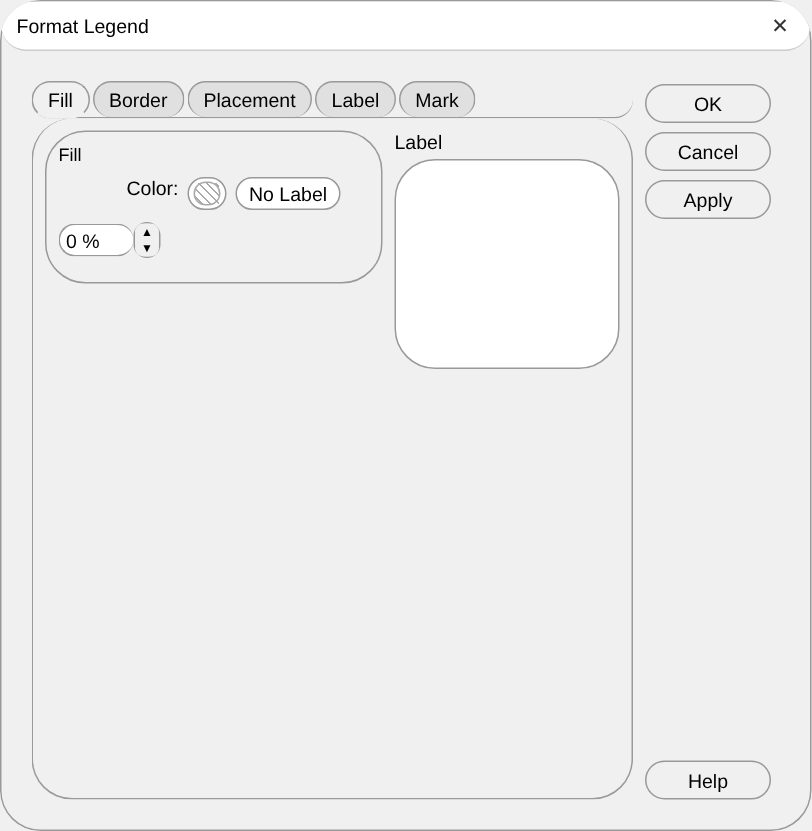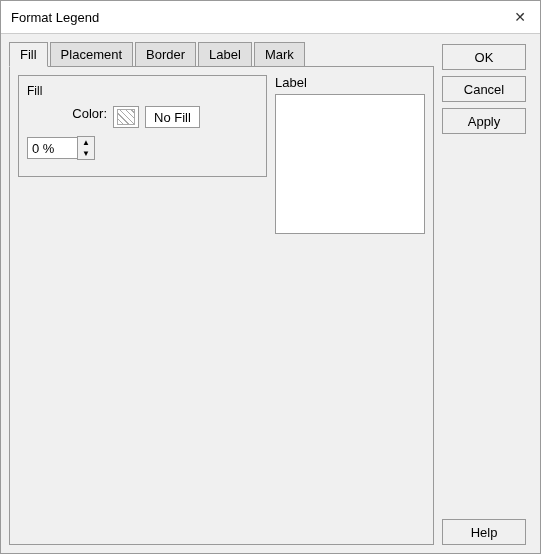--- a/index.html
+++ b/index.html
@@ -1,20 +1,21 @@
 <!DOCTYPE html>
 <html><head>
   <meta charset="utf-8">
   <style>
     * {
       box-sizing: border-box;
       margin: 0;
       padding: 0;
       font-family: 'Segoe UI', Tahoma, Geneva, Verdana, sans-serif;
       font-size: 13px;
+      border-radius: 27px;
     }
 
     body {
       background: #f0f0f0;
       display: flex;
       justify-content: center;
       align-items: center;
       width: 541px;
       height: 554px;
     }
@@ -53,21 +54,21 @@
       color: #333;
       display: flex;
       align-items: center;
       justify-content: center;
       padding: 0;
     }
 
     .content {
       display: flex;
       flex: 1;
-      padding: 8px;
+      padding: 20px;
       gap: 8px;
     }
 
     .left-panel {
       flex: 1;
       display: flex;
       flex-direction: column;
     }
 
     .tabs {
@@ -265,39 +266,39 @@
   <div class="title-bar">
     <span class="title-bar-text">Format Legend</span>
     <button class="close-btn">✕</button>
   </div>
 
   <div class="content">
     <div class="left-panel">
 
       <div class="tabs">
         <div class="tab active">Fill</div>
+        <div class="tab">Border</div>
         <div class="tab">Placement</div>
-        <div class="tab">Border</div>
         <div class="tab">Label</div>
         <div class="tab">Mark</div>
       </div>
 
       <div class="tab-content">
         <div class="tab-content-inner">
 
           <div class="fill-section">
             <div class="section-box">
               <div class="section-title">Fill</div>
 
               <div class="field-row">
                 <span class="field-label">Color:</span>
                 <div class="color-swatch">
                   <div class="color-swatch-inner"></div>
                 </div>
-                <button class="no-fill-btn">No Fill</button>
+                <button class="no-fill-btn">No Label</button>
               </div>
 
               <div class="field-row">
                 <div class="spinner-container">
                   <input class="spinner-input" type="text" value="0 %" style="">
                   <div class="spinner-buttons">
                     <button class="spinner-up">▲</button>
                     <button class="spinner-down">▼</button>
                   </div>
                 </div>

